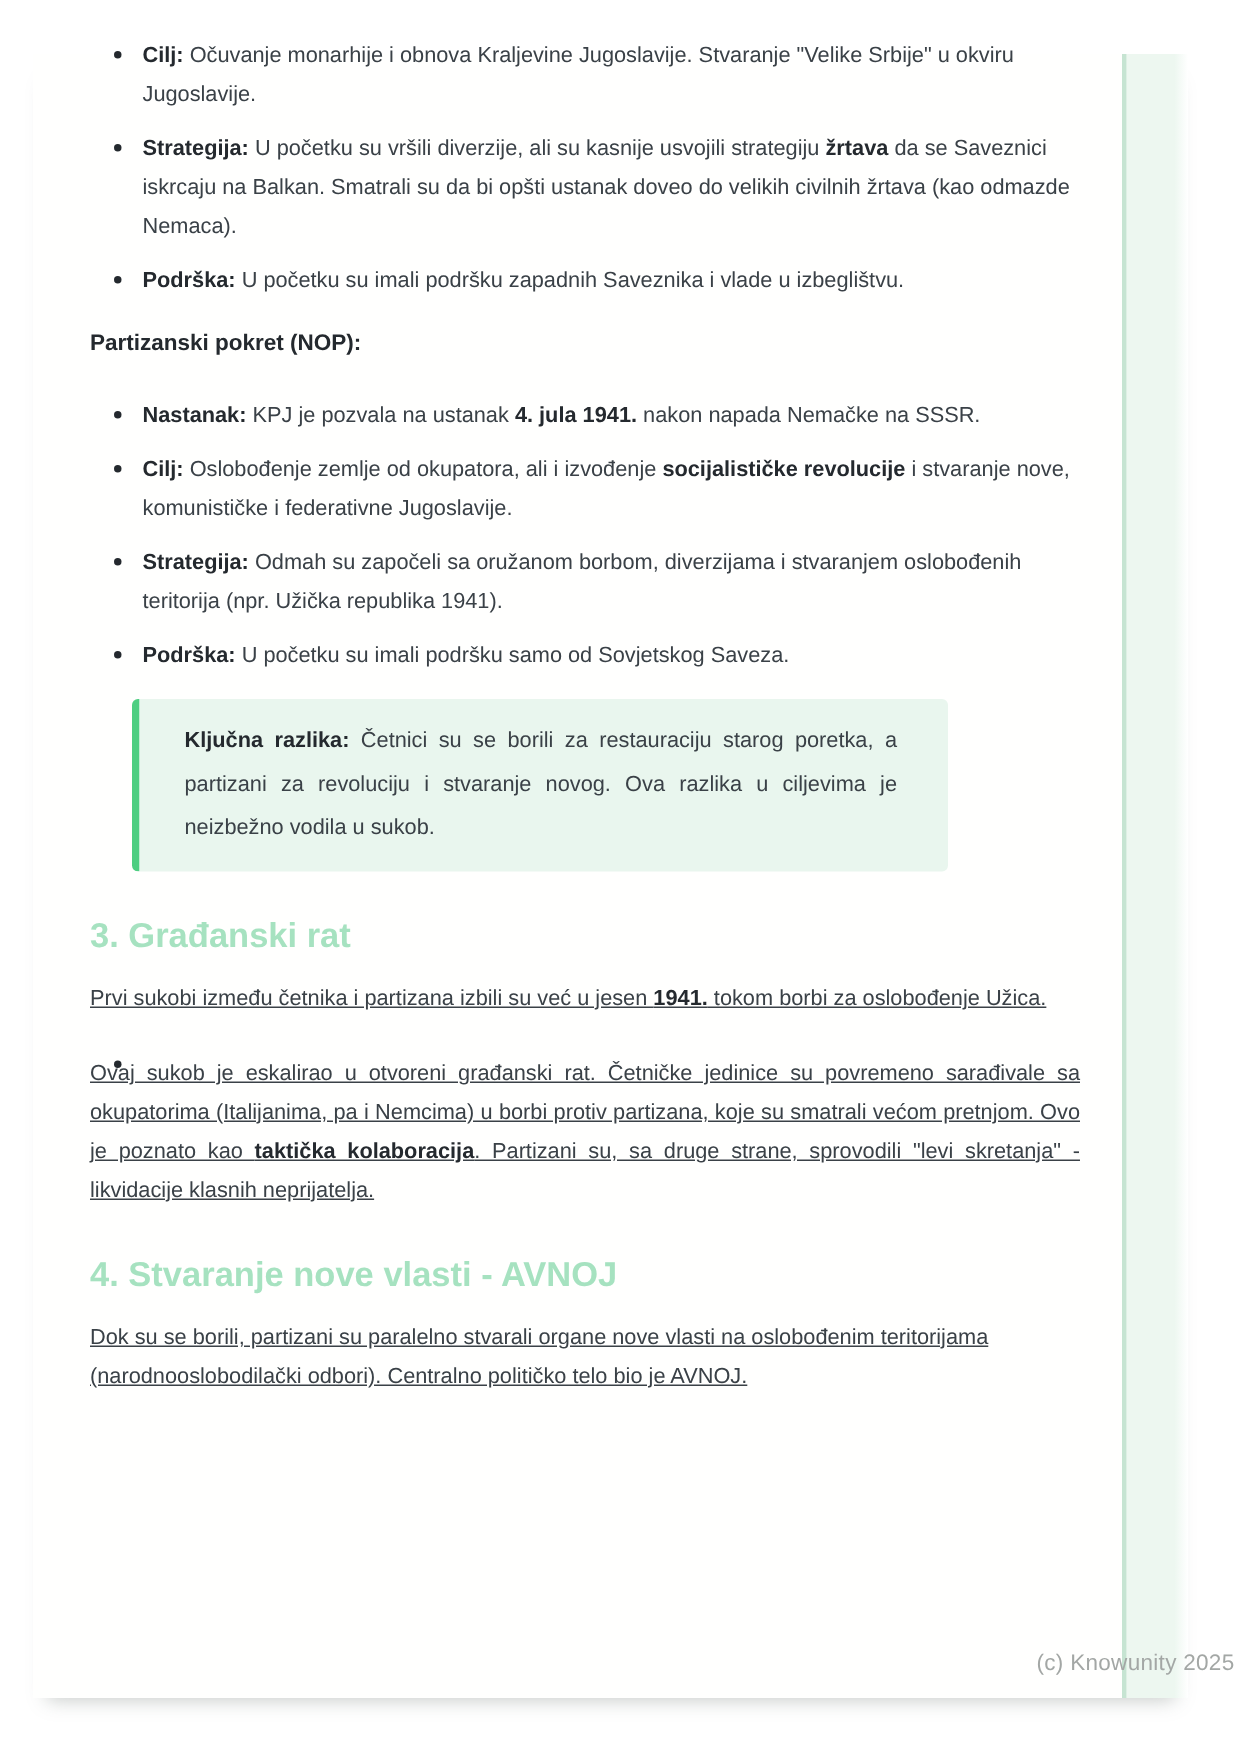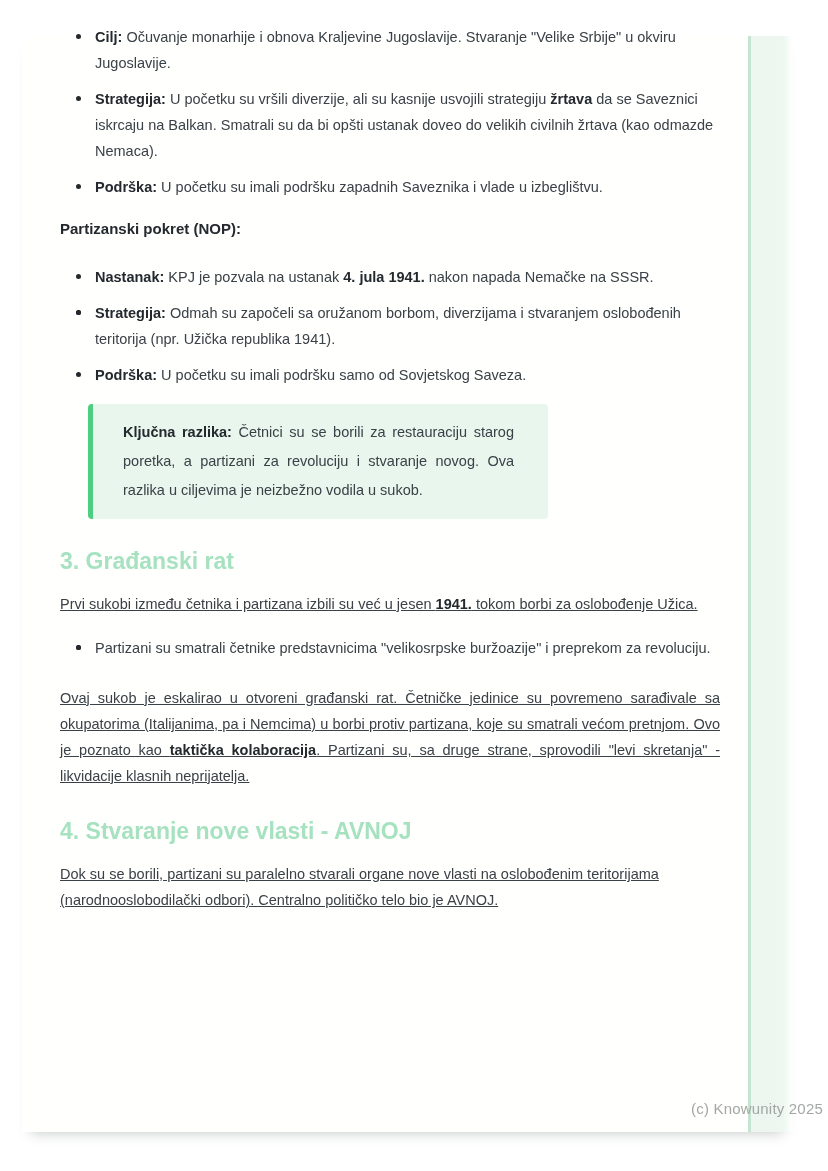--- a/index.html
+++ b/index.html
@@ -29,21 +29,21 @@
   ul.bullet-list li { position:relative; padding-left:35px; margin-bottom:10px; }
   .dot {
     position:absolute; left:16px; top:10px; width:5px; height:5px;
     border-radius:50%; background:var(--bold-text,#24292e);
   }
   .subheading {
     font-weight:700; font-size:15px; color:var(--bold-text,#24292e);
     margin:4px 0 22px 0;
   }
   .callout {
-    width:460px; margin:8px 0 0 28px;
+    width:544px; margin:8px 0 0 28px;
     background:var(--callout-bg,#e9f6ee);
     border-left:5px solid var(--callout-border,#4dce81);
     border-radius:4px;
     padding:14px 34px 14px 30px;
   }
   .callout p { text-align:justify; line-height:29px; }
   .section-heading {
     font-size:23px; font-weight:700; color:var(--section-heading,#a6e2c0);
     margin:30px 0 18px 0; line-height:24px;
   }
@@ -62,30 +62,29 @@
 <div class="edge-strip"></div>
 <div class="content">
     <ul class="bullet-list">
       <li><span class="dot"></span><span><strong>Cilj:</strong><span> Očuvanje monarhije i obnova Kraljevine Jugoslavije. Stvaranje "Velike Srbije" u okviru Jugoslavije.</span></span></li>
       <li><span class="dot"></span><span><strong>Strategija:</strong><span> U početku su vršili diverzije, ali su kasnije usvojili strategiju </span><strong>žrtava</strong><span> da se Saveznici iskrcaju na Balkan. Smatrali su da bi opšti ustanak doveo do velikih civilnih žrtava (kao odmazde Nemaca).</span></span></li>
       <li><span class="dot"></span><span><strong>Podrška:</strong><span> U početku su imali podršku zapadnih Saveznika i vlade u izbeglištvu.</span></span></li>
     </ul>
     <p class="subheading">Partizanski pokret (NOP):</p>
     <ul class="bullet-list">
       <li><span class="dot"></span><span><strong>Nastanak:</strong><span> KPJ je pozvala na ustanak </span><strong>4. jula 1941.</strong><span> nakon napada Nemačke na SSSR.</span></span></li>
-      <li><span class="dot"></span></li>
+      <li><span class="dot"></span><span><strong>Cilj:</strong><span> Oslobođenje zemlje od okupatora, ali i izvođenje </span><strong>socijalističke revolucije</strong><span> i stvaranje nove, komunističke i federativne Jugoslavije.</span></span></li>
       <li><span class="dot"></span><span><strong>Strategija:</strong><span> Odmah su započeli sa oružanom borbom, diverzijama i stvaranjem oslobođenih teritorija (npr. Užička republika 1941).</span></span></li>
       <li><span class="dot"></span><span><strong>Podrška:</strong><span> U početku su imali podršku samo od Sovjetskog Saveza.</span></span></li>
     </ul>
     <div class="callout">
       <p><strong>Ključna razlika:</strong><span> Četnici su se borili za restauraciju starog poretka, a partizani za revoluciju i stvaranje novog. Ova razlika u ciljevima je neizbežno vodila u sukob.</span></p>
     </div>
     <h2 class="section-heading">3. Građanski rat</h2>
     <p class="paragraph"><span>Prvi sukobi između četnika i partizana izbili su već u jesen </span><strong>1941.</strong><span> tokom borbi za oslobođenje Užica.</span></p>
     <ul class="bullet-list">
       <li><span class="dot"></span></li>
-      <li><span class="dot"></span><span><span>Partizani su smatrali četnike predstavnicima "velikosrpske buržoazije" i preprekom za revoluciju.</span></span></li>
     </ul>
     <p class="paragraph justify"><span>Ovaj sukob je eskalirao u otvoreni građanski rat. Četničke jedinice su povremeno sarađivale sa okupatorima (Italijanima, pa i Nemcima) u borbi protiv partizana, koje su smatrali većom pretnjom. Ovo je poznato kao </span><strong>taktička kolaboracija</strong><span>. Partizani su, sa druge strane, sprovodili "levi skretanja" - likvidacije klasnih neprijatelja.</span></p>
     <h2 class="section-heading">4. Stvaranje nove vlasti - AVNOJ</h2>
     <p class="paragraph"><span>Dok su se borili, partizani su paralelno stvarali organe nove vlasti na oslobođenim teritorijama (narodnooslobodilački odbori). Centralno političko telo bio je AVNOJ.</span></p>
   </div>
 <div class="watermark">(c) Knowunity 2025</div>
 
 </body></html>

